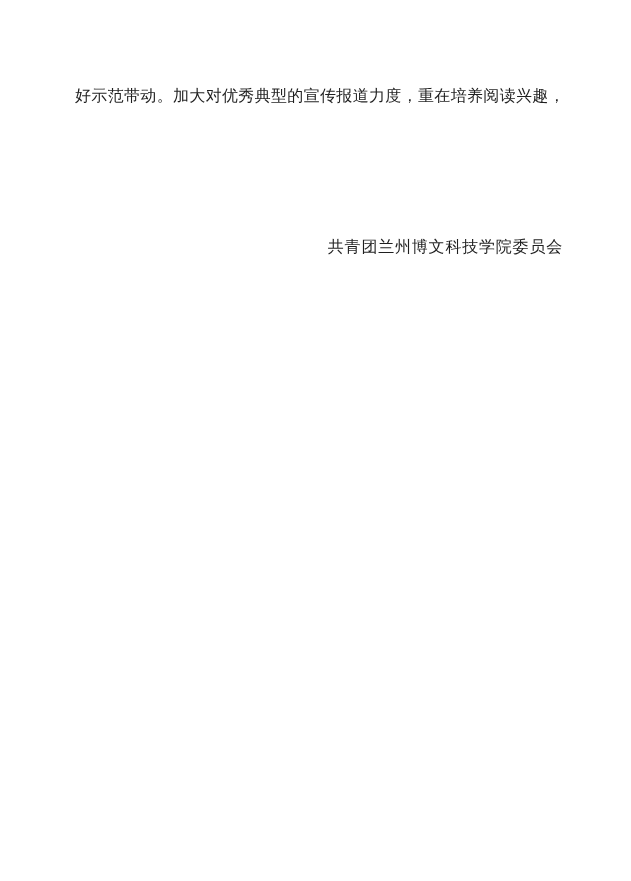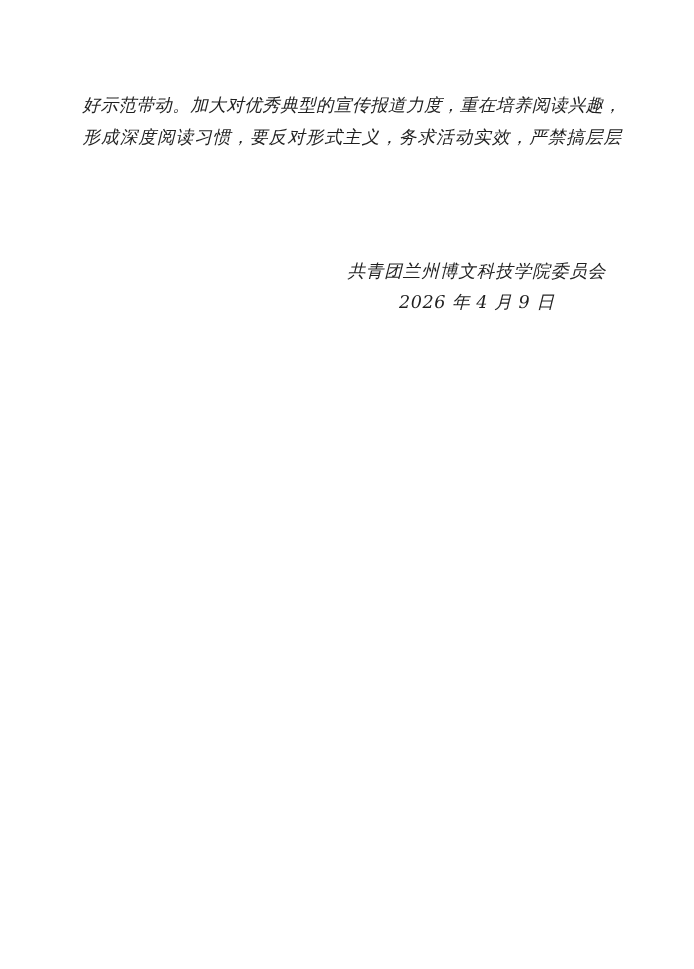--- a/index.html
+++ b/index.html
@@ -8,42 +8,41 @@
     background: #ffffff;
   }
   .page {
     position: relative;
     width: 631px;
     height: 676px;
     background: #ffffff;
     overflow: hidden;
     font-family: "DejaVu Serif", "Liberation Serif", serif;
     color: #1f1f1f;
-    font-style: italic;
   }
   .paragraph {
     position: absolute;
     left: 75px;
     top: 82px;
     width: 490px;
     font-size: 16px;
     line-height: 28.7px;
     letter-spacing: 0.3px;
   }
   .para-line {
     white-space: nowrap;
   }
   .para-line.justified {
     white-space: normal;
     text-align: justify;
     text-align-last: justify;
   }
   .signature-block {
     position: absolute;
-    right: 80px;
+    right: 68px;
     top: 233px;
     font-size: 16px;
     line-height: 28px;
     text-align: center;
     letter-spacing: 0.8px;
   }
   .signature-org {
     white-space: nowrap;
   }
   .signature-date {
@@ -65,26 +64,24 @@
     margin: 0 6px;
   }
 </style>
 </head>
 <body>
 
 <div class="page">
 
   <div class="paragraph">
     <div class="para-line justified">好示范带动。加大对优秀典型的宣传报道力度，重在培养阅读兴趣，</div>
-    <div class="para-line justified">形成深度阅读习惯，要反对形式主义，务求活动实效，严禁搞层层</div>
   </div>
 
   <div class="signature-block">
     <div class="signature-org">共青团兰州博文科技学院委员会</div>
-    <div class="signature-date">2026 年 4 月 9 日</div>
   </div>
 
   <div class="page-number">
     <span class="dash">—</span>
     <span class="num">3</span>
     <span class="dash">—</span>
   </div>
 
 </div>
 

